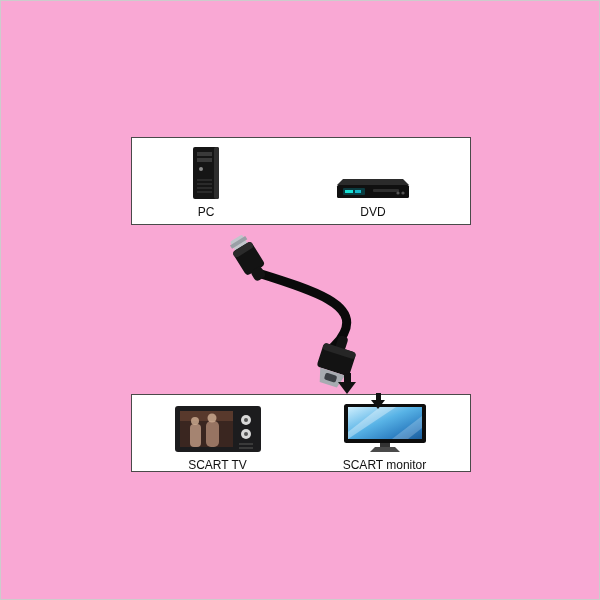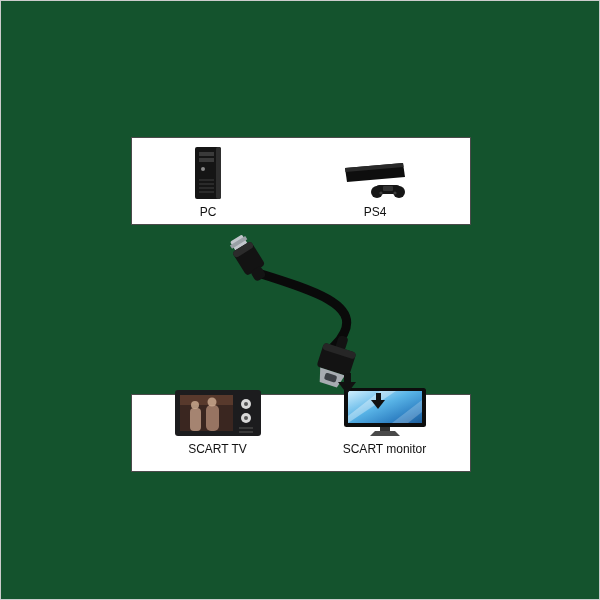--- a/index.html
+++ b/index.html
@@ -1,27 +1,27 @@
 <!DOCTYPE html>
 <html><head>
 <meta charset="utf-8">
 <style>
   html,body{margin:0;padding:0;background:#fff;}
   .canvas{
-    position:relative;width:600px;height:600px;background:#14532d;
+    position:relative;width:600px;height:600px;background:#f9a8d4;
     border:1px solid #cccccc;box-sizing:border-box;overflow:hidden;
     font-family:"Liberation Sans", sans-serif;
     text-decoration:underline;
   }
   .group-box{
     position:absolute;border:1px solid #4a4a4a;background:#ffffff;
     display:flex;justify-content:space-around;align-items:stretch;box-sizing:border-box;
   }
   .box-top{left:130px;top:136px;width:340px;height:88px;padding:4px 2px 6px 2px;}
-  .box-bottom{left:130px;top:393px;width:340px;height:78px;padding:3px 2px 16px 2px;}
+  .box-bottom{left:130px;top:393px;width:340px;height:78px;padding:3px 2px 0 2px;}
   .device{display:flex;flex-direction:column;align-items:center;justify-content:flex-end;}
   .icon-wrap{display:flex;align-items:flex-end;justify-content:center;}
   .box-top .icon-wrap{height:58px;}
   .box-bottom .icon-wrap{height:50px;}
   .device-label{font-size:12px;color:#111111;margin-top:5px;white-space:nowrap;line-height:1;}
   .cable-svg{position:absolute;left:205px;top:232px;width:200px;height:165px;}
   .arrow{position:absolute;display:flex;flex-direction:column;align-items:center;z-index:3;}
   .arrow .stem{width:7px;height:9px;background:#111;}
   .arrow .head{width:0;height:0;border-left:9px solid transparent;border-right:9px solid transparent;border-top:12px solid #111;}
   .arrow.small .stem{width:5px;height:7px;}
@@ -46,37 +46,37 @@
           <circle cx="12" cy="24" r="2" fill="#8a8a8a"></circle>
           <rect x="8" y="34" width="15" height="2" fill="#2a2a2a"></rect>
           <rect x="8" y="38" width="15" height="2" fill="#2a2a2a"></rect>
           <rect x="8" y="42" width="15" height="2" fill="#2a2a2a"></rect>
           <rect x="8" y="46" width="15" height="2" fill="#2a2a2a"></rect>
         </svg>
       </div>
       <div class="device-label">PC</div>
     </div>
 
+    <div class="device">
+      <div class="icon-wrap">
+        <svg width="80" height="30" viewBox="0 0 80 30">
+          <polygon points="10,8 70,8 76,14 4,14" fill="#2b2b2b"></polygon>
+          <rect x="4" y="14" width="72" height="13" rx="1.5" fill="#101010"></rect>
+          <rect x="10" y="17" width="22" height="7" rx="1" fill="#0b3b3f"></rect>
+          <rect x="12" y="19" width="8" height="3" fill="#18e0d4"></rect>
+          <rect x="22" y="19" width="6" height="3" fill="#12b8c9"></rect>
+          <rect x="40" y="18" width="26" height="3" rx="1" fill="#2f2f2f"></rect>
+          <circle cx="70" cy="22" r="1.6" fill="#555"></circle>
+          <circle cx="65" cy="22" r="1.6" fill="#555"></circle>
+        </svg>
+      </div>
+      <div class="device-label">DVD</div>
+    </div>
 
 
-    <div class="device">
-      <div class="icon-wrap">
-        <svg width="72" height="42" viewBox="0 0 72 42">
-          <polygon points="6,9 64,4 66,18 8,23" fill="#0e0e0e"></polygon>
-          <polygon points="6,9 64,4 64.5,8 6.5,13" fill="#2a2a2a"></polygon>
-          <rect x="36" y="26" width="26" height="9" rx="4.5" fill="#161616"></rect>
-          <circle cx="38" cy="33" r="6" fill="#161616"></circle>
-          <circle cx="60" cy="33" r="6" fill="#161616"></circle>
-          <rect x="44" y="27" width="10" height="5" rx="1" fill="#333"></rect>
-          <circle cx="42" cy="34" r="1.6" fill="#3c3c3c"></circle>
-          <circle cx="56" cy="34" r="1.6" fill="#3c3c3c"></circle>
-        </svg>
-      </div>
-      <div class="device-label">PS4</div>
-    </div>
 
   </div>
 
   <svg class="cable-svg" viewBox="0 0 200 165">
 
     <path d="M 52,40 C 110,58 152,72 138,100 C 130,117 122,112 126,122" fill="none" stroke="#0a0a0a" stroke-width="9" stroke-linecap="round"></path>
 
     <g transform="translate(48,34) rotate(-32)">
       <rect x="-7" y="-34" width="14" height="11" rx="1.5" fill="#c2c6cc"></rect>
       <rect x="-9" y="-31" width="18" height="4" fill="#9aa0a6"></rect>

